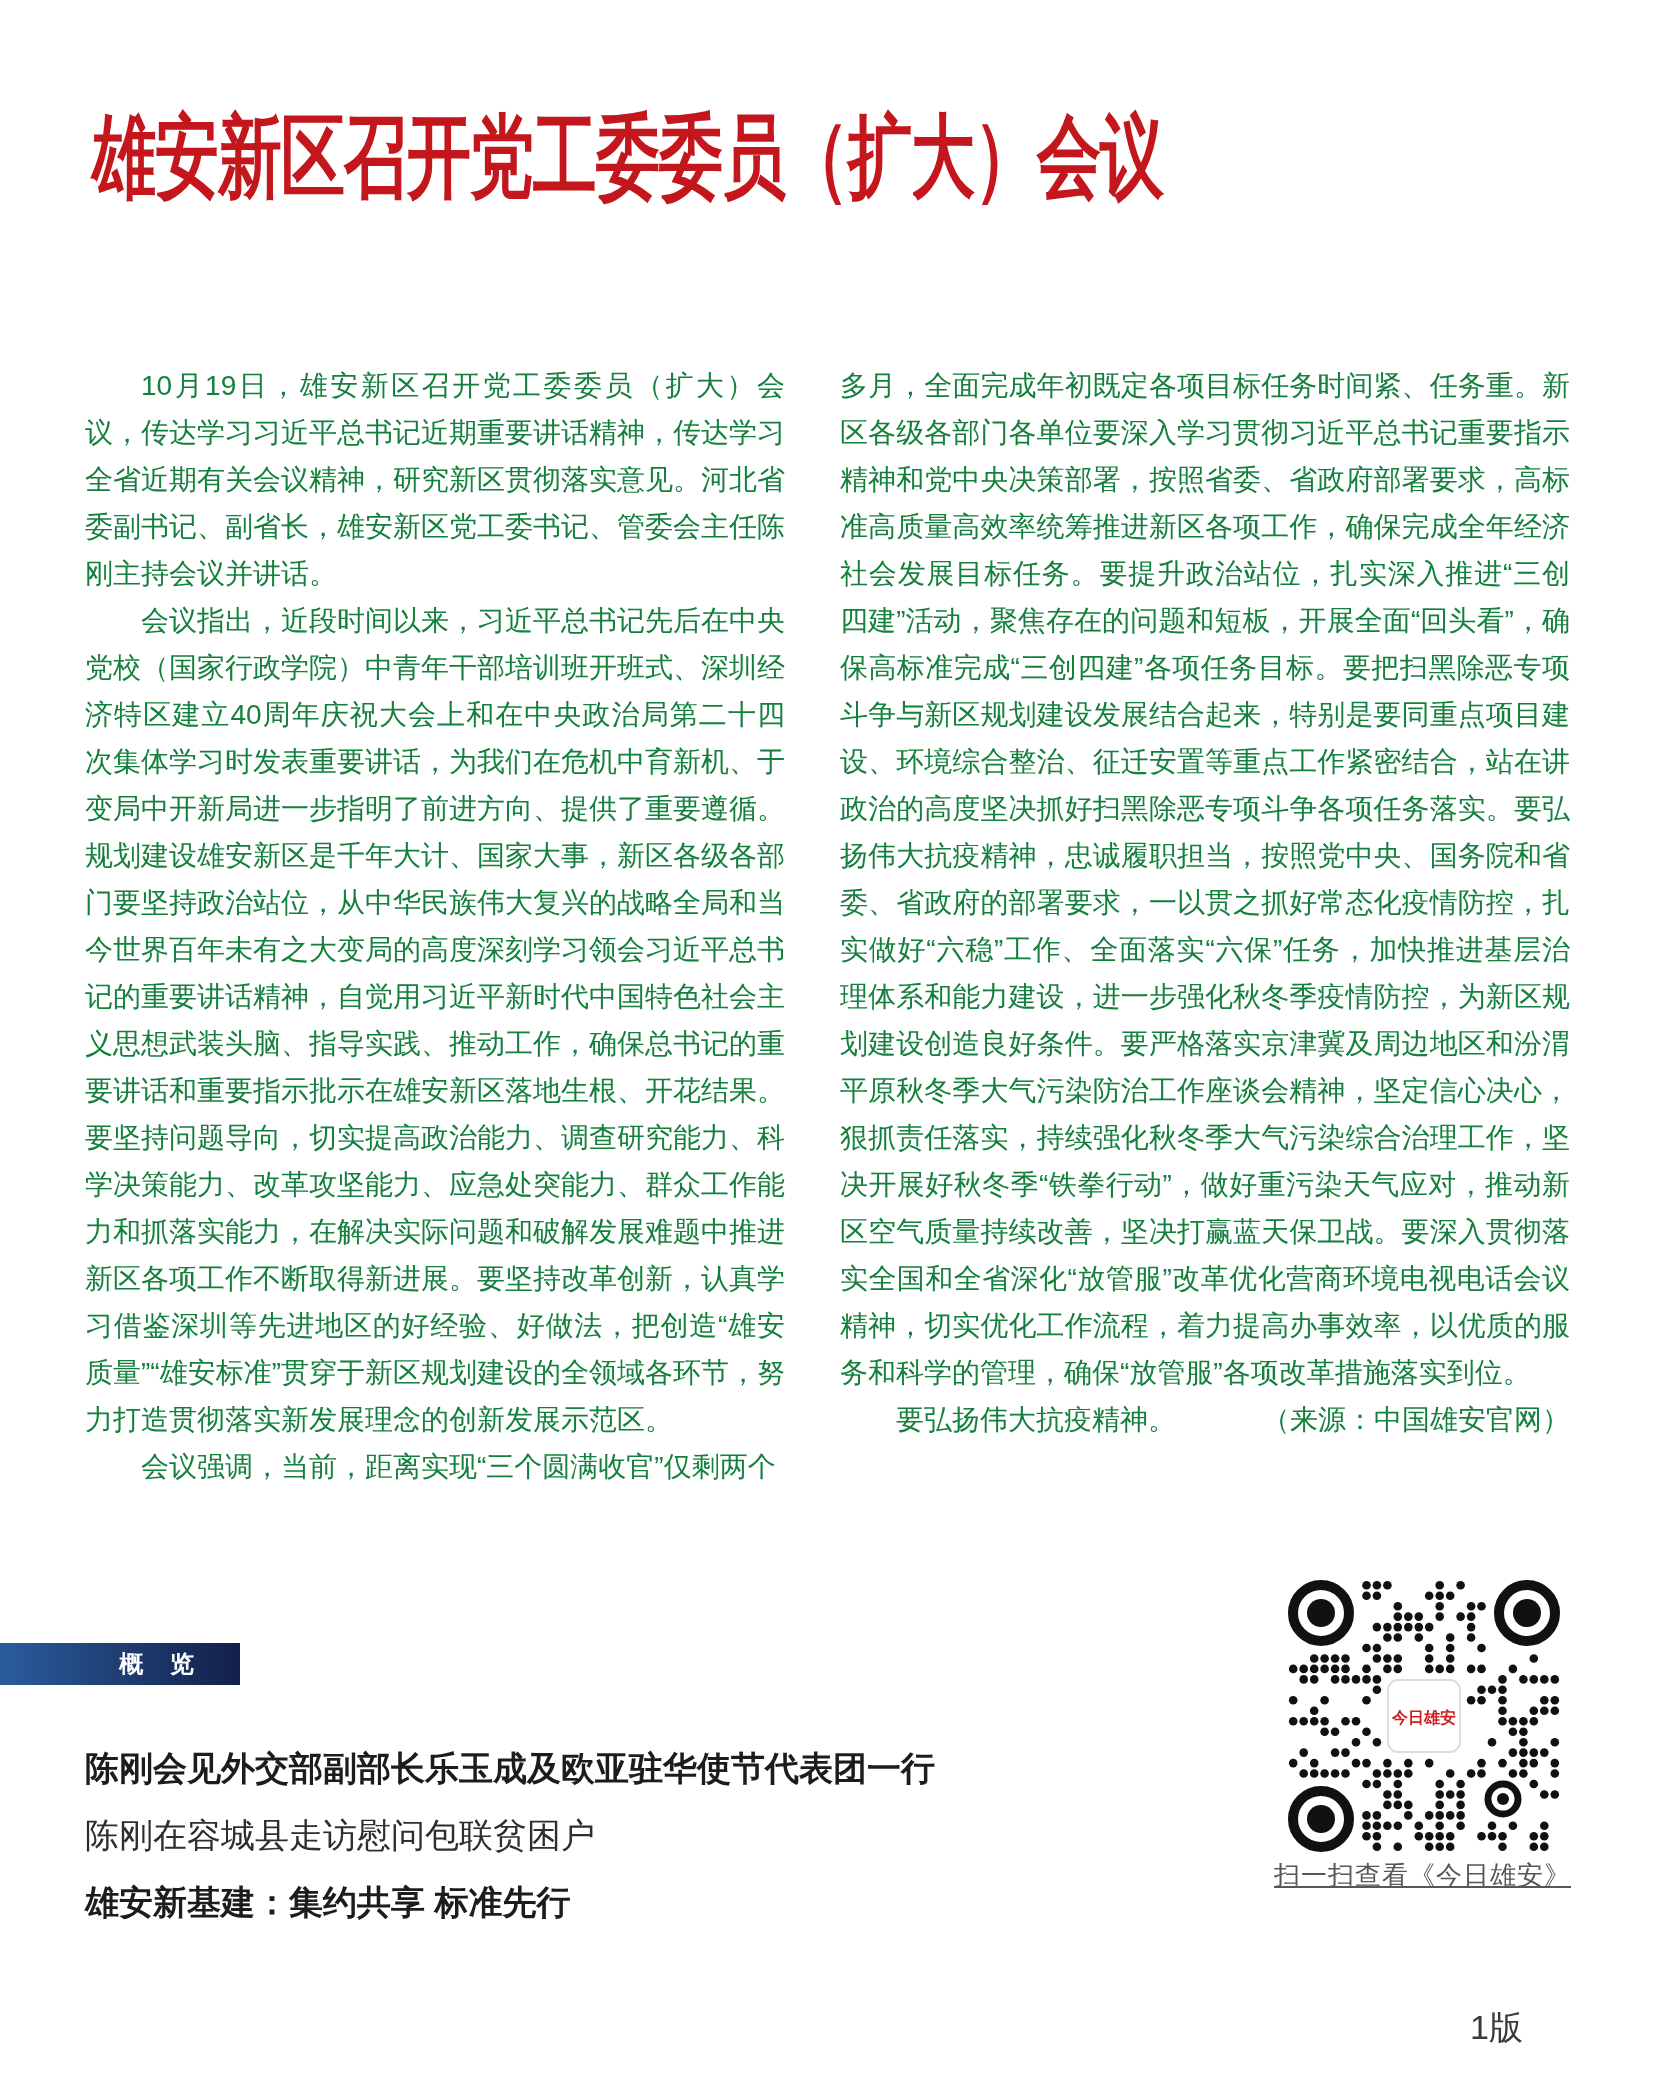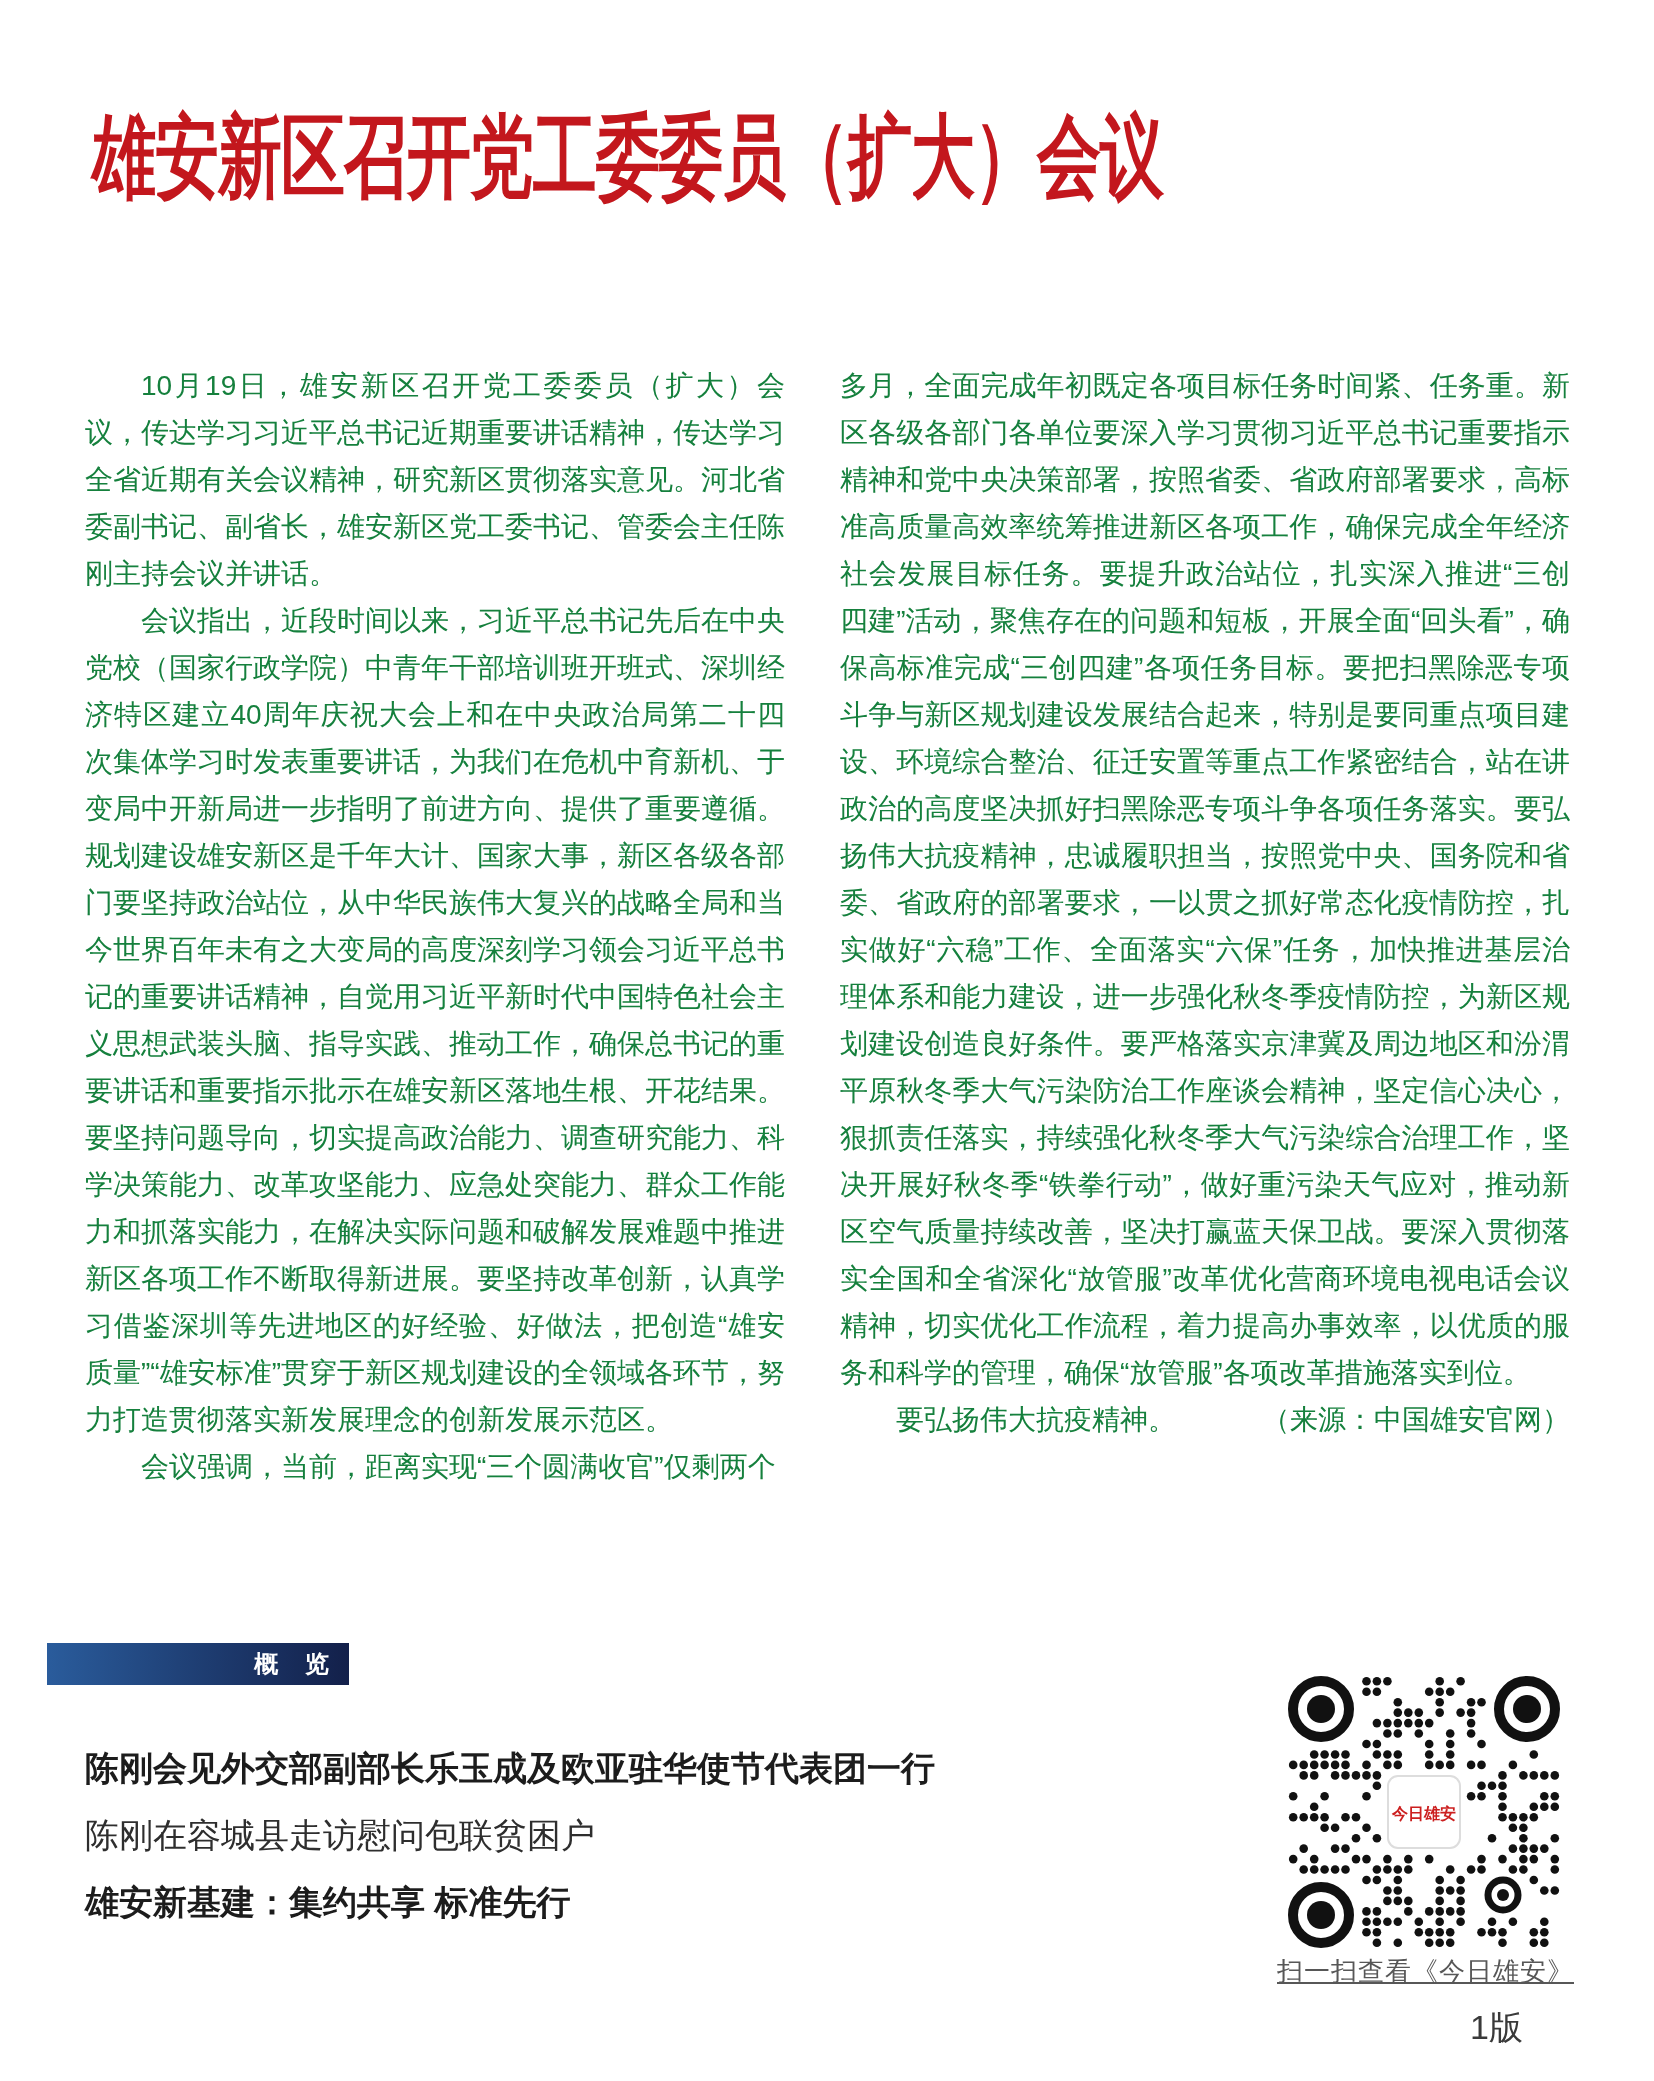--- a/index.html
+++ b/index.html
@@ -27,36 +27,36 @@
   .col-left{left:85px;width:700px;}
   .col-right{left:840px;width:730px;}
   .col p{margin:0;}
   .indent{text-indent:2em;}
   .closing-row{display:flex;justify-content:space-between;align-items:baseline;}
   .closing-row .closing{padding-left:56px;}
   .closing-row .source{white-space:nowrap;}
 
   
   .overview-bar{
-    position:absolute;left:0;top:1643px;width:302px;height:42px;
+    position:absolute;left:0;top:1643px;width:240px;height:42px;
     display:flex;align-items:center;justify-content:flex-end;
-    padding-right:10px;box-sizing:border-box;
-    color:#ffffff;font-weight:bold;font-size:24px;letter-spacing:10px;margin-left:47px;
+    padding-right:36px;box-sizing:border-box;
+    color:#ffffff;font-weight:bold;font-size:24px;letter-spacing:10px;
   }
 
   
   .headline-list{position:absolute;left:85px;top:1748px;width:1100px;}
   .headline-list .list-item{
     font-size:34px;line-height:40px;margin-bottom:27px;color:#2e2e2e;font-weight:400;
     white-space:nowrap;
   }
   .headline-list .list-item.bold{font-weight:700;color:#1c1c1c;}
 
   
-  .qr-block{position:absolute;left:1274px;top:1676px;width:300px;text-align:right;}
+  .qr-block{position:absolute;left:1274px;top:1580px;width:300px;text-align:left;}
   .qr{width:272px;height:272px;margin:0 auto;}
   .qr-caption{margin-top:6px;font-size:26px;color:#575757;letter-spacing:1px;white-space:nowrap;text-decoration:underline;}
 
   .page-number{
     position:absolute;left:1470px;top:2005px;width:100px;
     font-size:34px;color:#3a3a3a;
   }
 </style>
 </head>
 <body>

